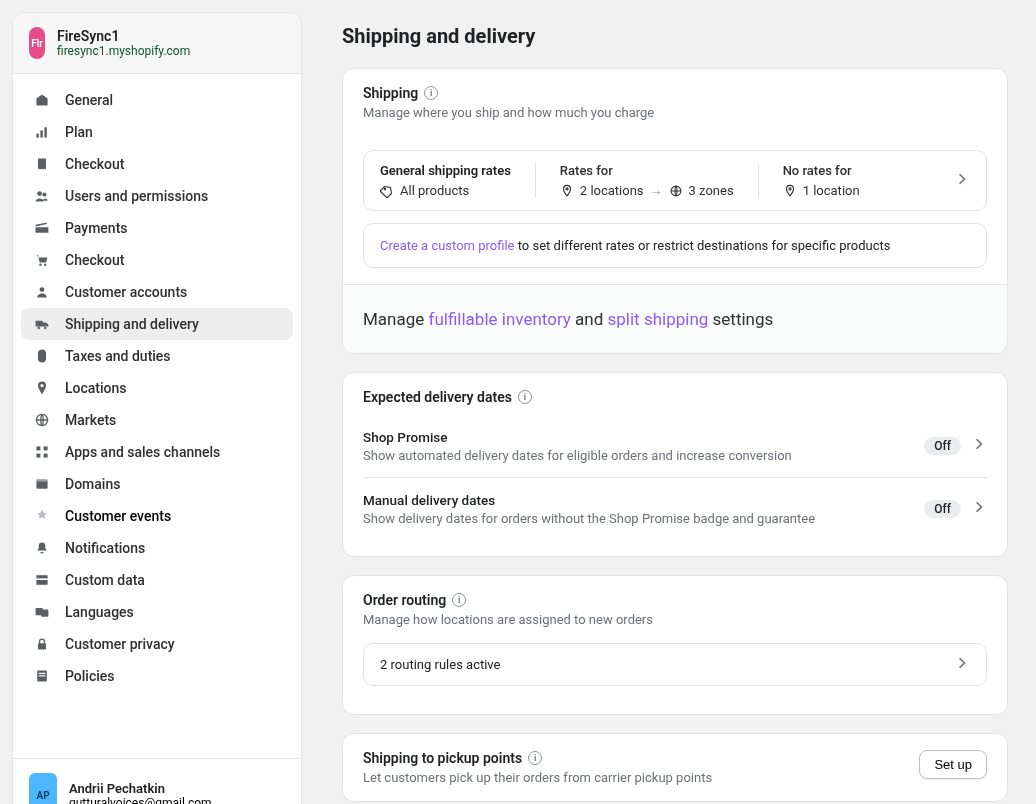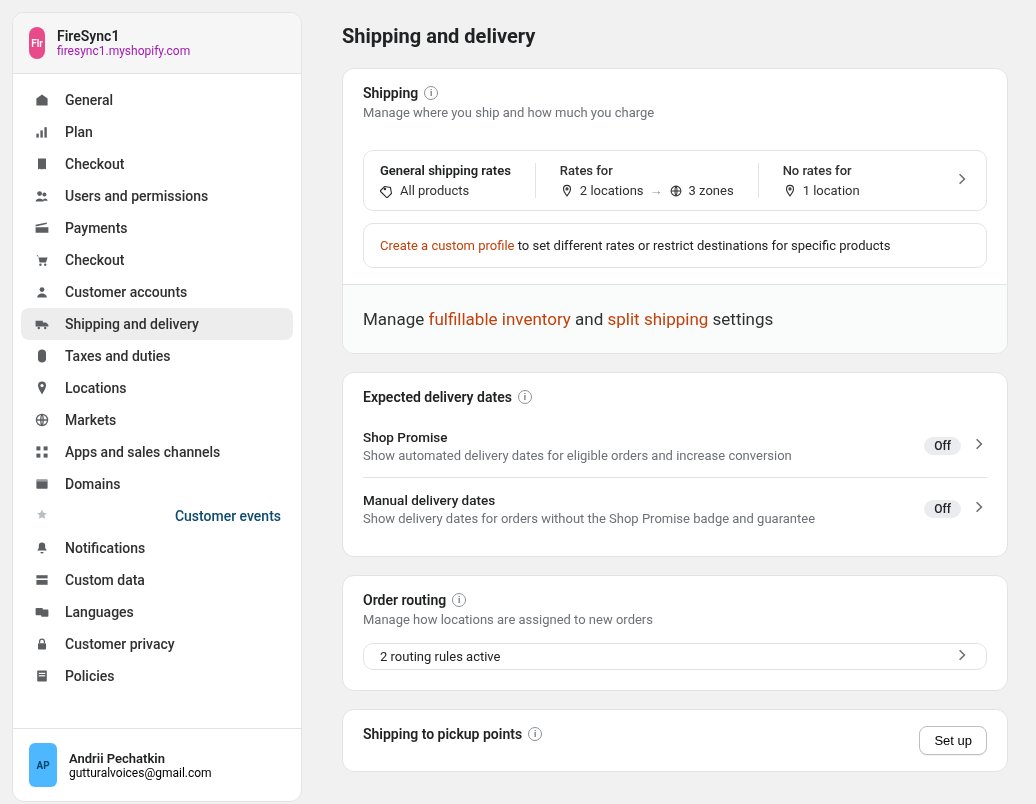--- a/index.html
+++ b/index.html
@@ -2,25 +2,25 @@
 <html><head>
 <meta charset="utf-8">
 <style>
 * { box-sizing: border-box; margin: 0; padding: 0; }
 body { font-family: -apple-system, BlinkMacSystemFont, "Segoe UI", Roboto, sans-serif; background: #f1f1f1; color: #202223; }
 .app { display: flex; min-height: 100vh; }
 .sidebar { width: 290px; background: #fff; border: 1px solid #e1e3e5; border-radius: 12px; margin: 12px; display: flex; flex-direction: column; }
 .store-header { display: flex; align-items: center; gap: 12px; padding: 14px 16px; border-bottom: 1px solid #e1e3e5; background: #f6f6f7; border-radius: 12px 12px 0 0; }
 .store-badge { width: 16px; height: 32px; background: #e94b8a; border-radius: 8px; display: flex; align-items: center; justify-content: center; color: #fff; font-size: 10px; font-weight: 600; }
 .store-name { font-weight: 600; font-size: 14px; }
-.store-domain { font-size: 12px; color: #a21caf; }
+.store-domain { font-size: 12px; color: #14532d; }
 .nav { flex: 1; padding: 10px 8px; overflow-y: auto; }
 .nav-item { display: flex; align-items: center; gap: 14px; padding: 7px 12px; border-radius: 8px; cursor: pointer; font-size: 14px; font-weight: 550; color: #303030; }
 .nav-item.active { background: #ededed; }
-.nav-item.disabled { color: #0c4a6e; justify-content: space-between; }
+.nav-item.disabled { color: #000000; }
 .nav-icon { width: 18px; height: 18px; display: flex; align-items: center; justify-content: center; color: #5c5f62; flex-shrink: 0; }
 .nav-item.disabled .nav-icon { color: #babec3; }
 .user-footer { display: flex; align-items: center; gap: 12px; padding: 14px 16px; border-top: 1px solid #e1e3e5; }
 .user-badge { width: 28px; height: 44px; background: #4db8ff; border-radius: 6px; display: flex; align-items: center; justify-content: center; color: #004466; font-size: 10px; font-weight: 700; }
 .user-name { font-weight: 600; font-size: 13px; }
 .user-email { font-size: 12px; color: #000000; }
 .main { flex: 1; padding: 24px 28px; max-width: 760px; }
 .page-title { font-size: 20px; font-weight: 700; margin-bottom: 20px; }
 .card { background: #fff; border-radius: 12px; border: 1px solid #e1e3e5; margin-bottom: 18px; overflow: hidden; }
 .card-pad { padding: 16px 20px; }
@@ -30,29 +30,29 @@
 .info-icon { width: 14px; height: 14px; border: 1px solid #8c9196; border-radius: 50%; display: inline-flex; align-items: center; justify-content: center; font-size: 9px; color: #6d7175; font-weight: 600; }
 .rates-row { display: flex; align-items: center; border: 1px solid #e1e3e5; border-radius: 10px; margin: 14px 20px 12px; padding: 12px 16px; cursor: pointer; justify-content: flex-end; }
 .rates-col { padding-right: 24px; }
 .rates-col + .rates-col { border-left: 1px solid #e1e3e5; padding-left: 24px; }
 .rates-label { font-size: 13px; font-weight: 600; }
 .rates-lab2 { font-size: 13px; font-weight: 500; color: #303030; }
 .rates-val { font-size: 13px; color: #303030; margin-top: 5px; display: flex; align-items: center; gap: 6px; }
 .mini-icon { width: 14px; height: 14px; display:inline-flex; align-items:center; justify-content:center; }
 .chev { margin-left: auto; color: #6d7175; }
 .profile-row { margin: 0 20px 16px; border: 1px solid #e1e3e5; border-radius: 10px; padding: 14px 16px; font-size: 13px; }
-.link { color: #c2410c; cursor: pointer; }
+.link { color: #8b5cf6; cursor: pointer; }
 .manage-row { padding: 24px 20px; font-size: 17px; background: #fafbfb; border-top: 1px solid #e1e3e5; color:#303030; }
 .toggle-row { display: flex; align-items: center; padding: 14px 0; border-top: 1px solid #e1e3e5; cursor: pointer; }
 .toggle-row:first-of-type { border-top: none; }
 .toggle-text { flex: 1; }
 .toggle-title { font-size: 13.5px; font-weight: 500; }
 .toggle-sub { font-size: 13px; color: #6d7175; margin-top: 3px; }
 .badge-off { background: #ebeced; border-radius: 10px; padding: 2px 10px; font-size: 12px; font-weight: 500; margin-right: 10px; }
-.routing-row { border: 1px solid #e1e3e5; border-radius: 10px; padding: 3px 16px; margin: 12px 20px 20px; display: flex; align-items: center; font-size: 13px; cursor: pointer; }
+.routing-row { border: 1px solid #e1e3e5; border-radius: 10px; padding: 11px 16px; margin: 12px 20px 28px; display: flex; align-items: center; font-size: 13px; cursor: pointer; }
 .setup-btn { border: 1px solid #babfc3; background: #fff; border-radius: 8px; padding: 6px 14px; font-size: 13px; font-weight: 500; cursor: pointer; box-shadow: 0 1px 0 rgba(0,0,0,.05); }
 .flex-row-between { display: flex; align-items: flex-start; justify-content: space-between; }
 .arrow-sep{ color:#8c9196; }
 </style>
 </head>
 <body>
 
 <div class="app">
   <aside class="sidebar">
     <div class="store-header">
@@ -363,18 +363,19 @@
       </div>
     </section>
 
     <section class="card">
       <div class="card-pad flex-row-between">
         <div>
           <div class="card-header">
             <span class="card-title">Shipping to pickup points</span>
             <span class="info-icon">i</span>
           </div>
+          <div class="card-sub">Let customers pick up their orders from carrier pickup points</div>
         </div>
         <button class="setup-btn">Set up</button>
       </div>
     </section>
   </main>
 </div>
 
 </body></html>

